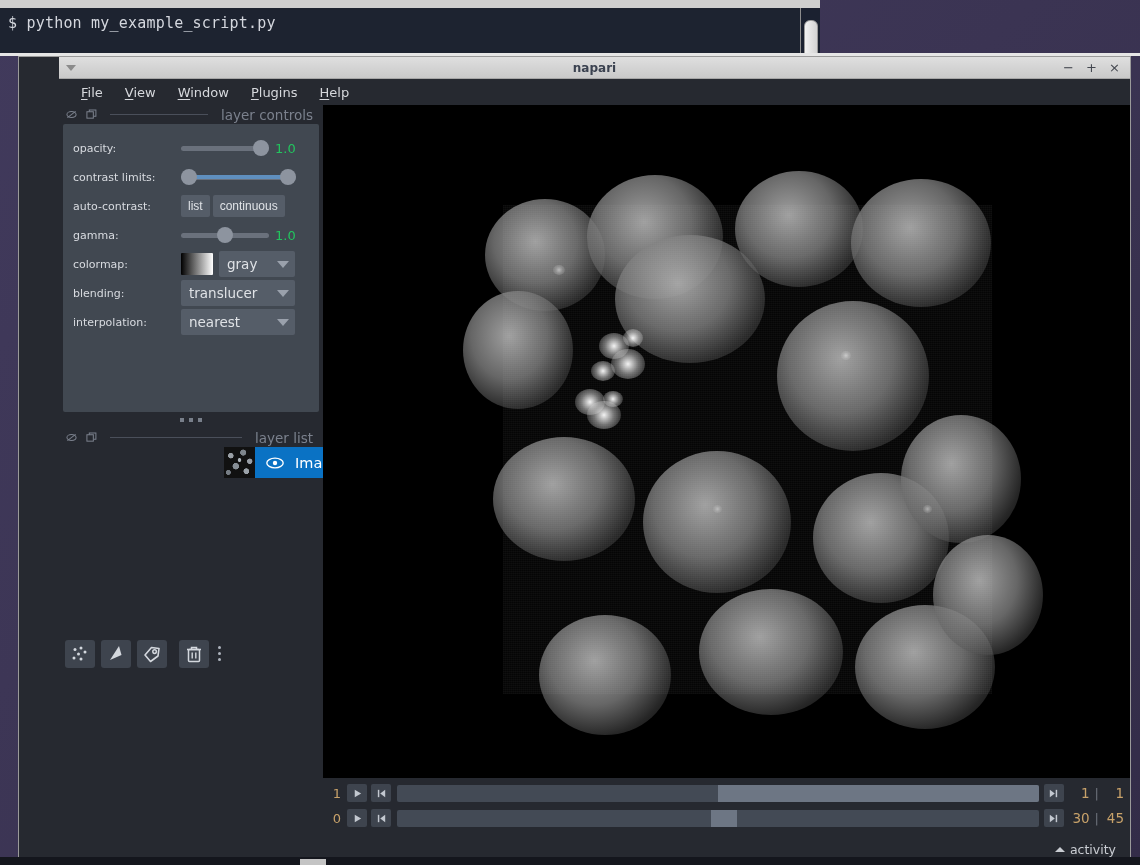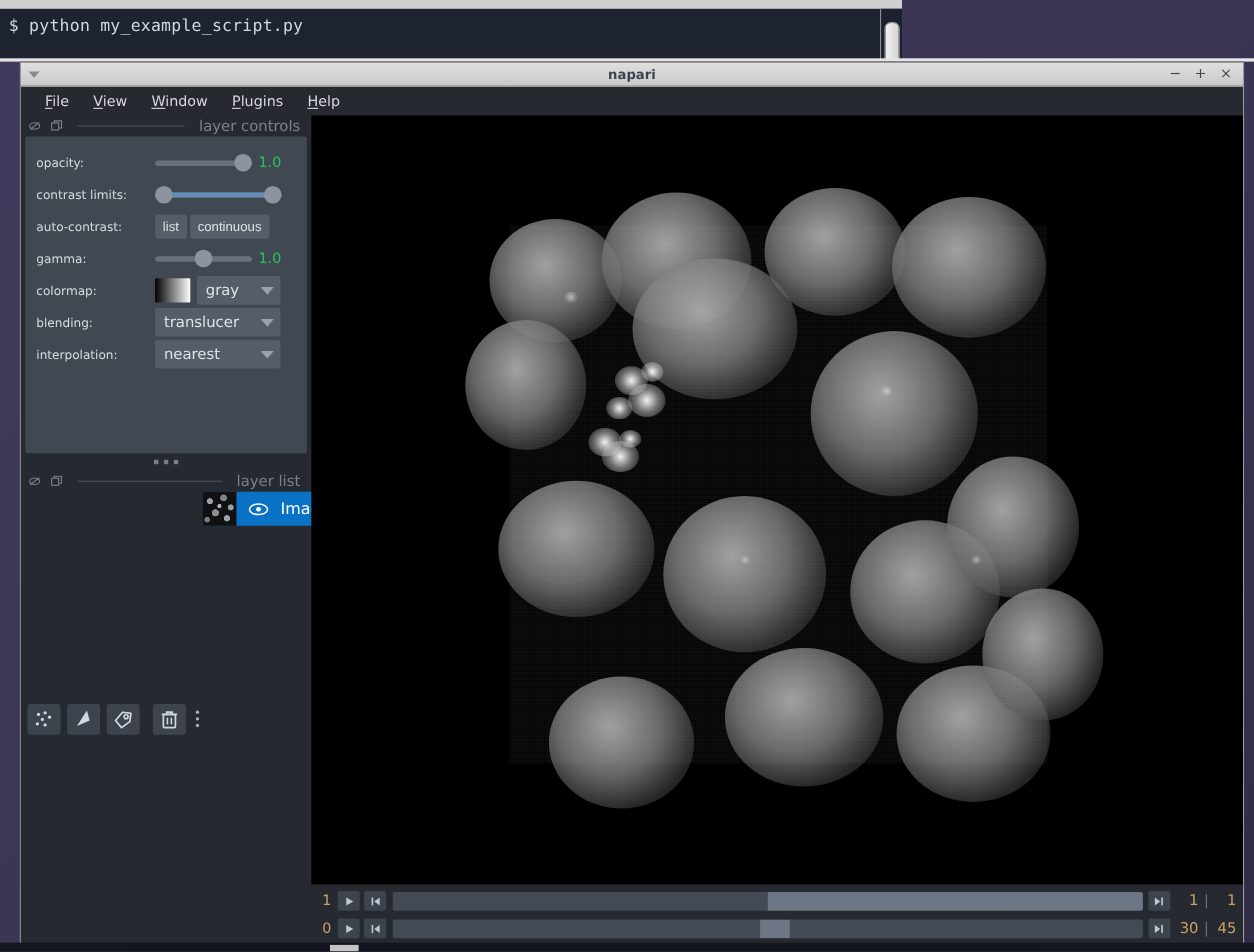--- a/index.html
+++ b/index.html
@@ -42,21 +42,21 @@
   #terminal-bottom-edge {
     position: absolute; left: 0; top: 53px; width: 1140px; height: 3px;
     background: #e6e6e6;
   }
 
   
   #napari {
     position: absolute; left: 18px; top: 56px; width: 1113px; height: 807px;
     background: #262930;
     border: 1px solid #9a9a9a;
-    display: flex; flex-direction: column;
+    display: flex; flex-direction: column; padding-left: 40px;
   }
   #titlebar {
     height: 22px; flex: 0 0 22px;
     background: linear-gradient(180deg,#dfdfdf,#c9c9c9);
     border-bottom: 1px solid #a6a6a6;
     display: flex; align-items: center; position: relative;
   }
   #titlebar-menu-arrow {
     width: 0; height: 0; margin-left: 7px;
     border-left: 5px solid transparent; border-right: 5px solid transparent;
@@ -633,19 +633,23 @@
                 <rect x="8.4" y="2" width="1.6" height="8" fill="#c3c8d0"></rect>
               </svg>
           </div>
           <span class="dim-cur">30</span>
           <span class="dim-sep">|</span>
           <span class="dim-max">45</span>
         </div>
 
       </div>
 
+      <div id="statusbar">
+        <span class="up-caret"></span>
+        <span id="activity-label">activity</span>
+      </div>
 
     </div>
   </div>
 </div>
 
 <div id="bottom-strip"></div>
 <div id="bottom-nub"></div>
 
 </body></html>

